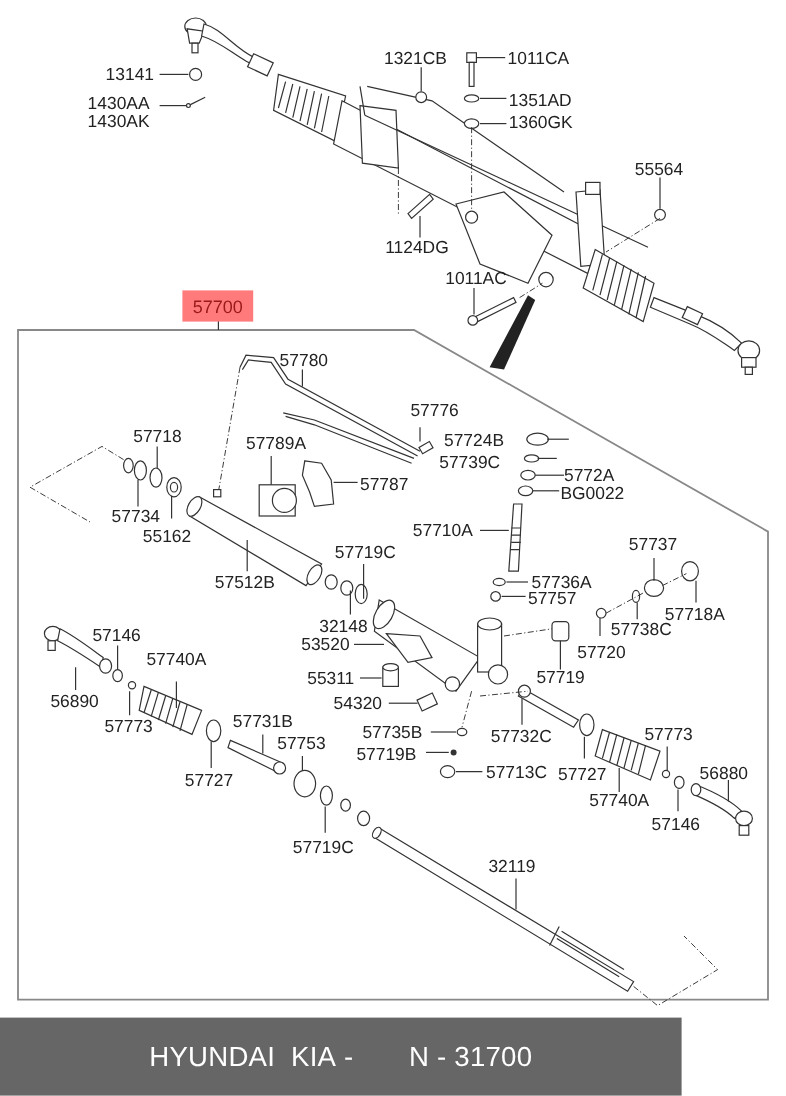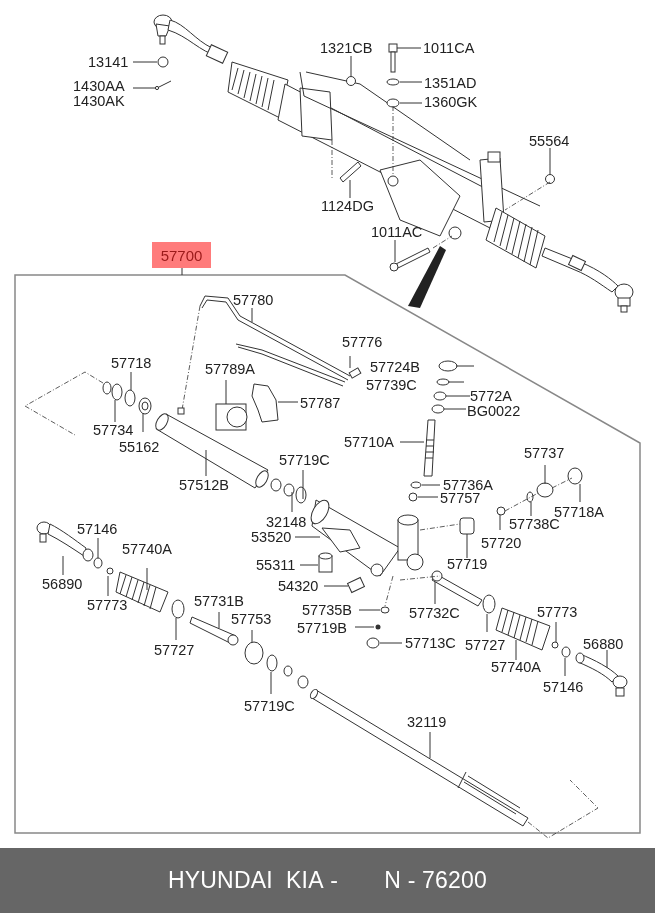--- a/index.html
+++ b/index.html
@@ -4,21 +4,21 @@
 <style>
   html, body { margin:0; padding:0; }
   body { width:655px; height:913px; background:#ffffff; position:relative; overflow:hidden;
          font-family:"Liberation Sans", sans-serif; color:#222; }
   #diagram { position:absolute; left:0; top:0; width:655px; height:848px; }
   .lbl { font-family:"Liberation Sans", sans-serif; font-size:14.5px; fill:#222; }
   .ln { stroke:#333; stroke-width:1; fill:none; }
   .part { stroke:#333; stroke-width:1; fill:#fff; }
   .dash { stroke:#333; stroke-width:0.8; fill:none; stroke-dasharray:5 2 1 2; }
   .box { stroke:#888; stroke-width:1.5; fill:none; }
-  #footer { position:absolute; left:0; top:848px; width:655px; height:65px; background:#666666;
+  #footer { position:absolute; left:0; top:848px; width:568px; height:65px; background:#666666;
             color:#ffffff; font-size:23px; display:flex; align-items:center; justify-content:center;
             font-family:"Liberation Sans", sans-serif; letter-spacing:0.2px; }
   #footer span { white-space:pre; }
 </style>
 </head>
 <body>
 
 <svg id="diagram" viewBox="0 0 655 848" xmlns="http://www.w3.org/2000/svg">
 
   <g>
@@ -400,14 +400,14 @@
   <text class="lbl" x="491" y="672">57740A</text>
   <text class="lbl" x="543" y="692">57146</text>
   <text class="lbl" x="244" y="711">57719C</text>
   <text class="lbl" x="407" y="727">32119</text>
 </svg>
 
 <div id="footer">
   <span>HYUNDAI  KIA</span>
     <span> - </span>
     <span>      </span>
-    <span>N - 76200</span>
+    <span>N - 31700</span>
 </div>
 
 </body></html>

